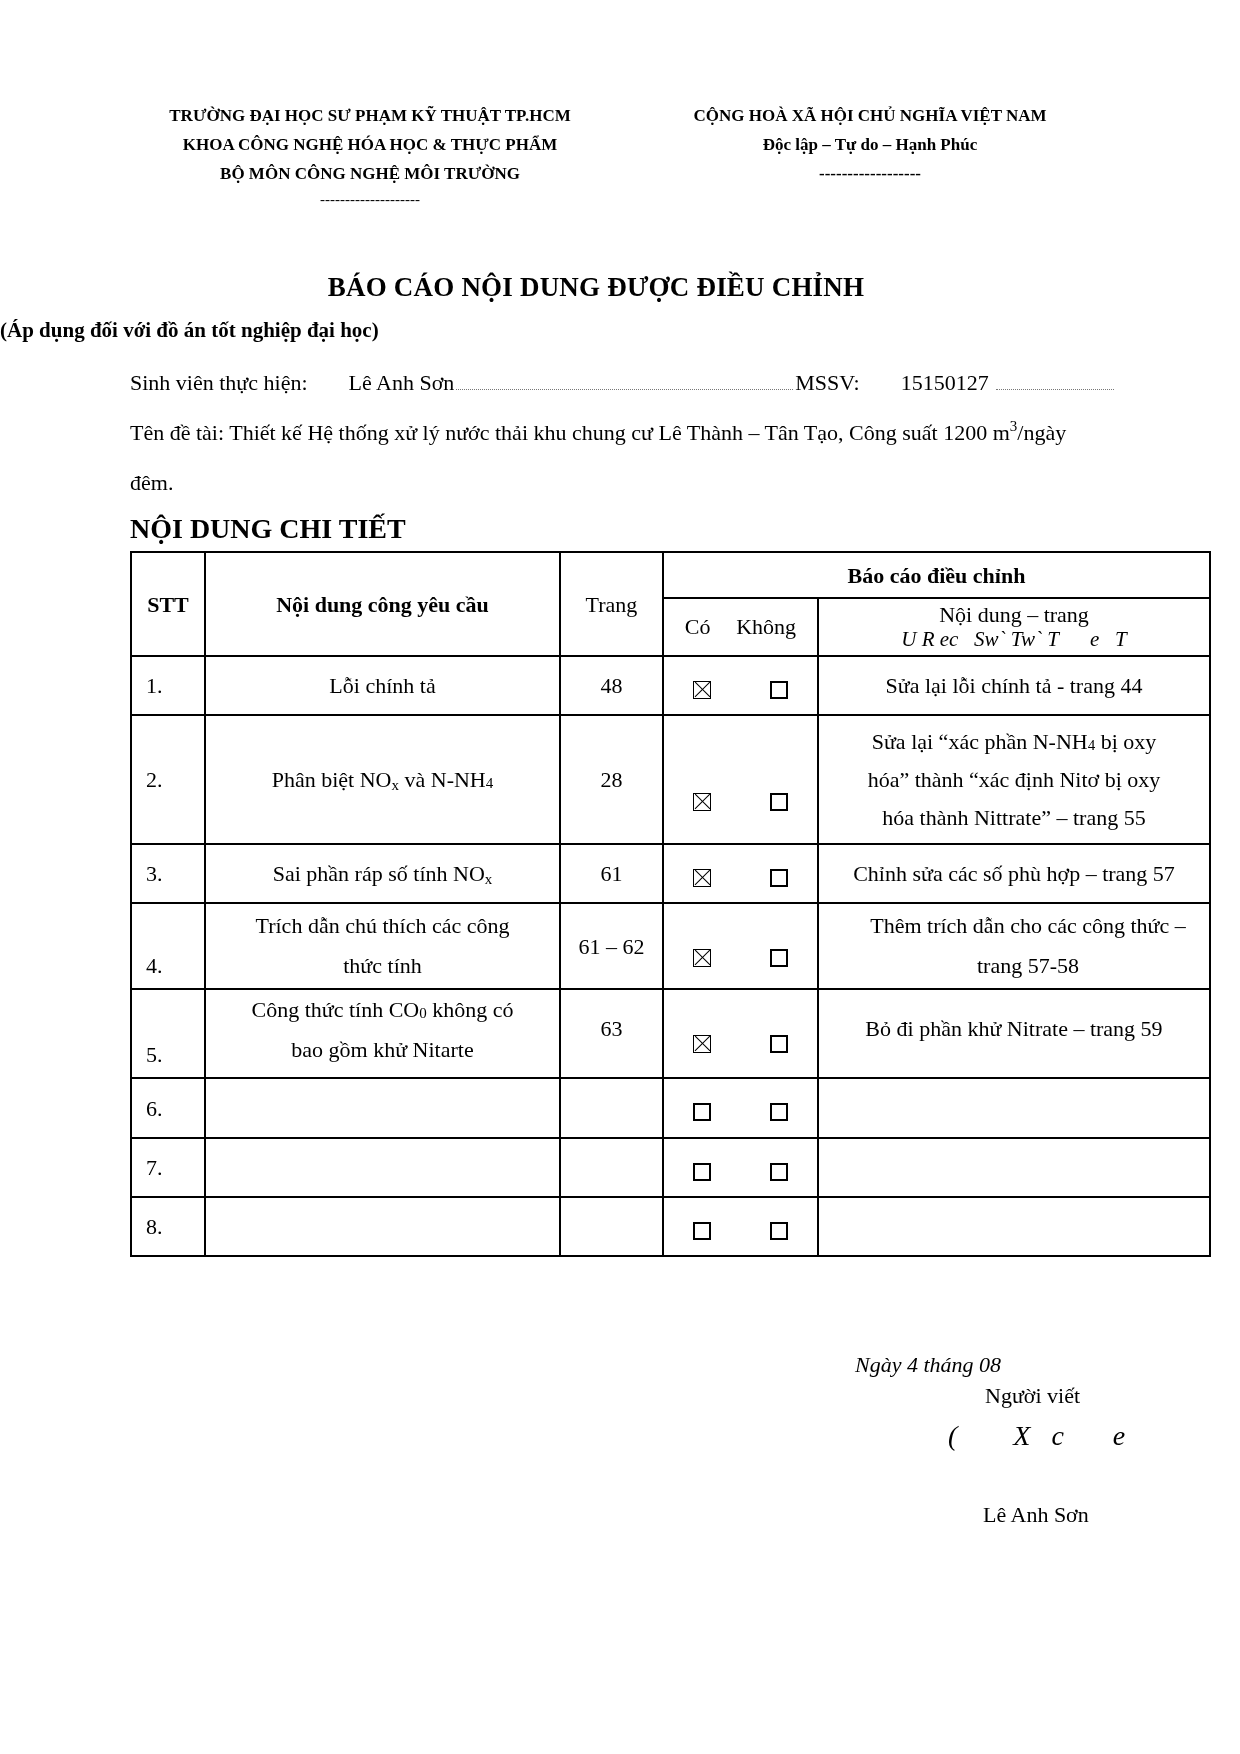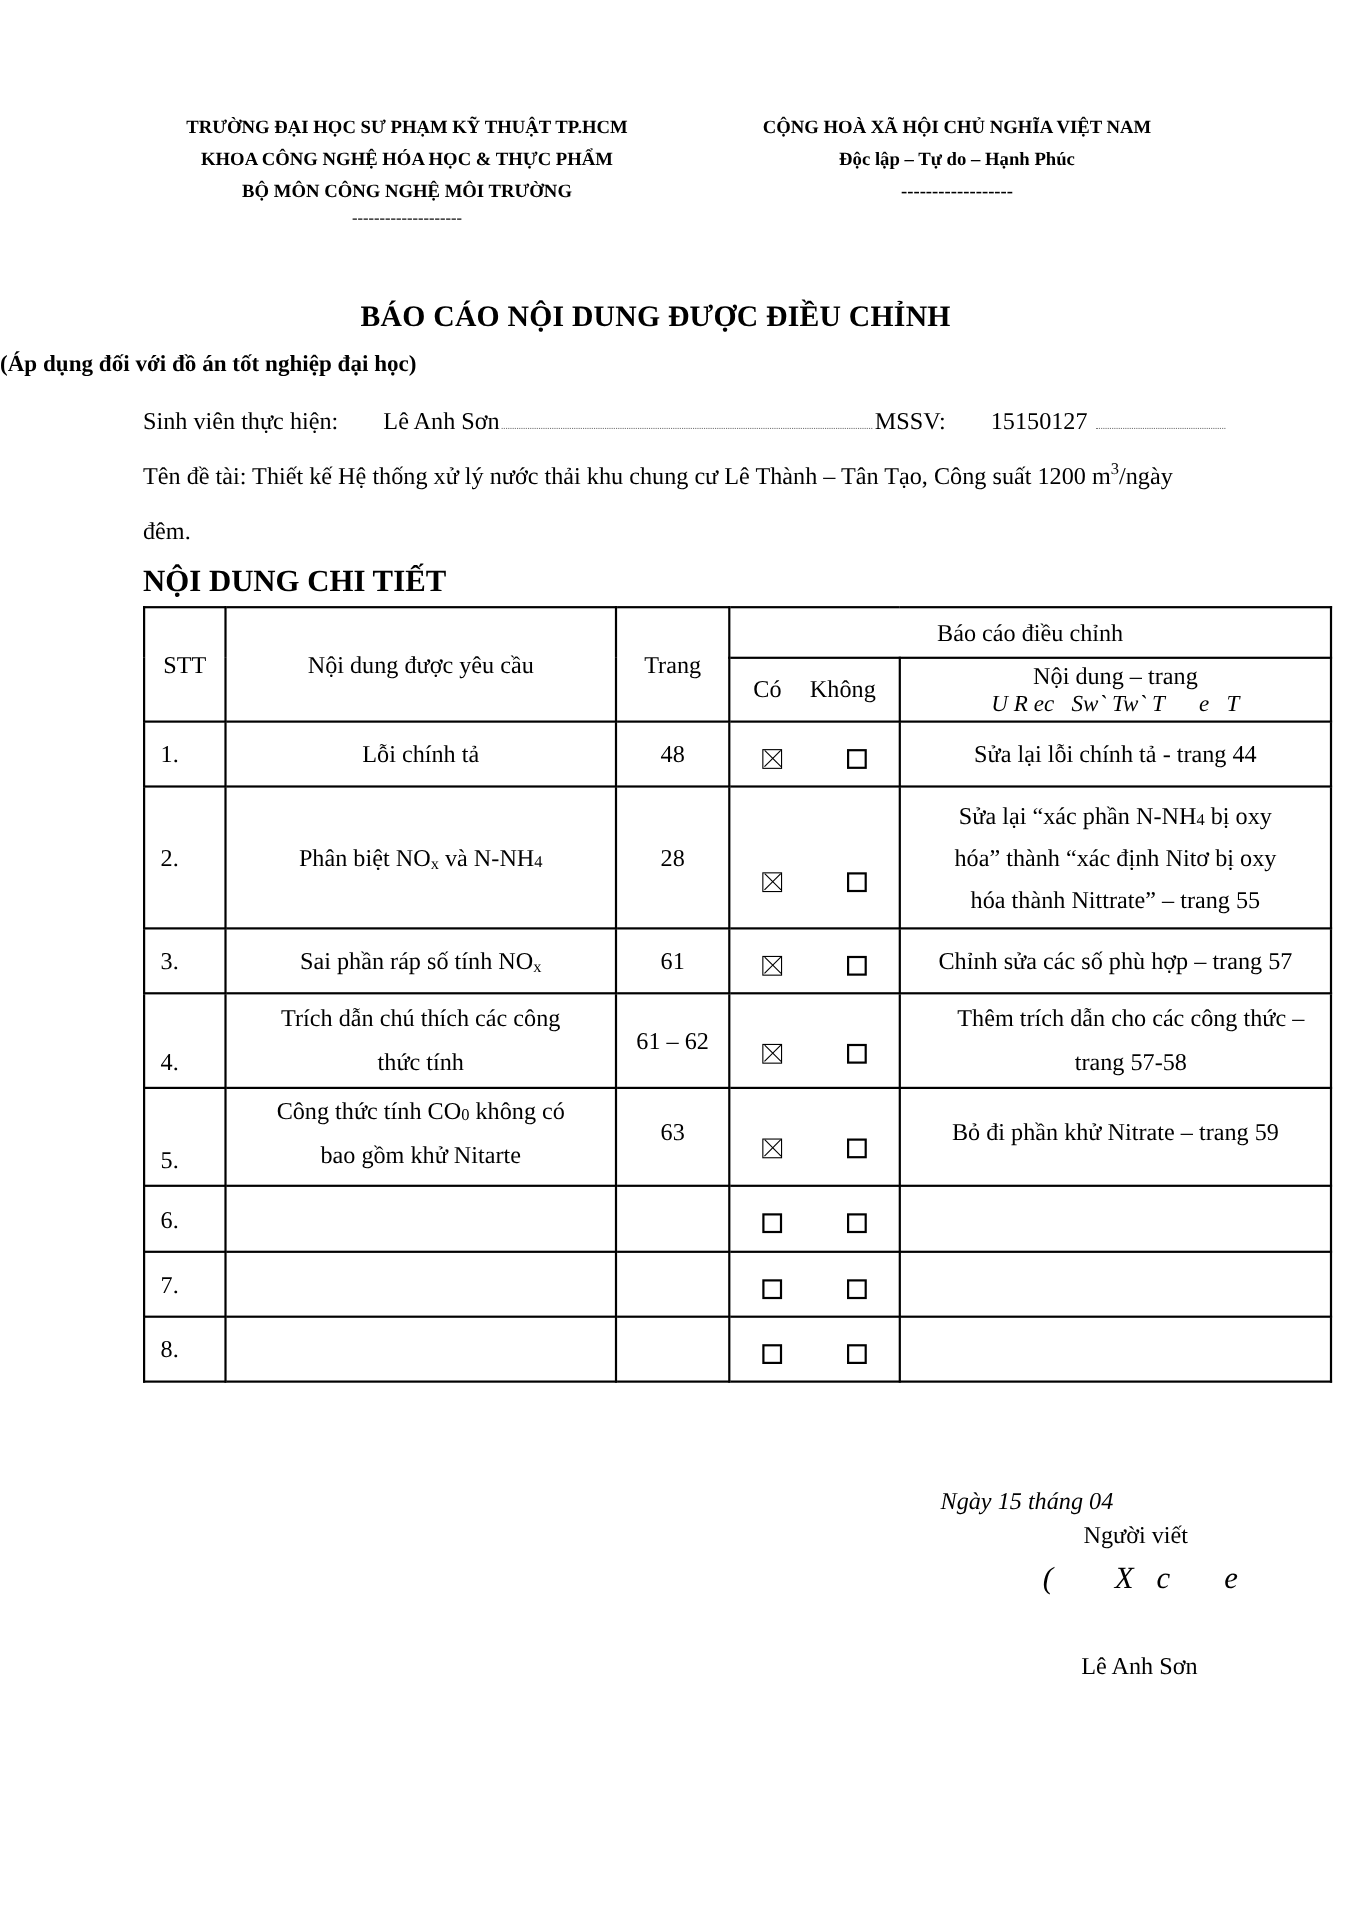--- a/index.html
+++ b/index.html
@@ -34,21 +34,21 @@
     }
     table.grid {
       position: absolute; left: 130px; top: 551px; width: 1079px;
       border-collapse: collapse; table-layout: fixed;
       font-size: 22px;
     }
     table.grid td, table.grid th {
       border: 2px solid #000; padding: 0; text-align: center; vertical-align: middle;
       font-weight: normal; line-height: 41px;
     }
-    table.grid th.bold { font-weight: normal; margin-left: 48px; }
+    table.grid th.bold { font-weight: bold; margin-left: 48px; }
     td.stt { text-align: left !important; padding-left: 14px !important; }
     .cb {
       display: inline-block; width: 18px; height: 18px; box-sizing: border-box;
       vertical-align: middle; position: relative;
     }
     .cb.checked { border: 1px solid #000; }
     .cb.unchecked { border: 2.5px solid #000; }
     .cb.checked::before, .cb.checked::after {
       content: ""; position: absolute; left: -2px; top: 7px; width: 21px; height: 1.3px; background: #000;
     }
@@ -100,21 +100,21 @@
   <colgroup>
     <col style="width:74px">
     <col style="width:355px">
     <col style="width:103px">
     <col style="width:155px">
     <col style="width:392px">
   </colgroup>
   <tbody>
       <tr style="height:46px;">
     <th class="bold" rowspan="2" style="font-size:22px;">STT</th>
-    <th class="bold" rowspan="2">Nội dung được yêu cầu</th>
+    <th class="bold" rowspan="2">Nội dung công yêu cầu</th>
     <th rowspan="2">Trang</th>
     <th class="bold" colspan="2">Báo cáo điều chỉnh</th>
   </tr>
   <tr style="height:58px;">
     <th style="line-height:26px;">
       <div style="display:flex;justify-content:space-around;padding:0 8px;">
         <span>Có</span>
         <span>Không</span>
       </div>
     </th>
@@ -236,16 +236,16 @@
           <div class="cbwrap">
             <span class="cb unchecked"></span>
             <span class="cb unchecked"></span>
           </div>
         </td>
     <td></td>
   </tr>
 </tbody>
   </table>
 
-<div class="sig italic" style="left:855px;top:1352px;">Ngày 15  tháng  04</div>
+<div class="sig italic" style="left:855px;top:1352px;">Ngày 4  tháng  08</div>
 <div class="sig" style="left:985px;top:1383px;">Người viết</div>
 <div class="sig italic" style="left:948px;top:1420px;white-space:pre;font-size:28px;">(        X   c       e</div>
 <div class="sig" style="left:983px;top:1502px;">Lê Anh Sơn</div>
 
 </body></html>

